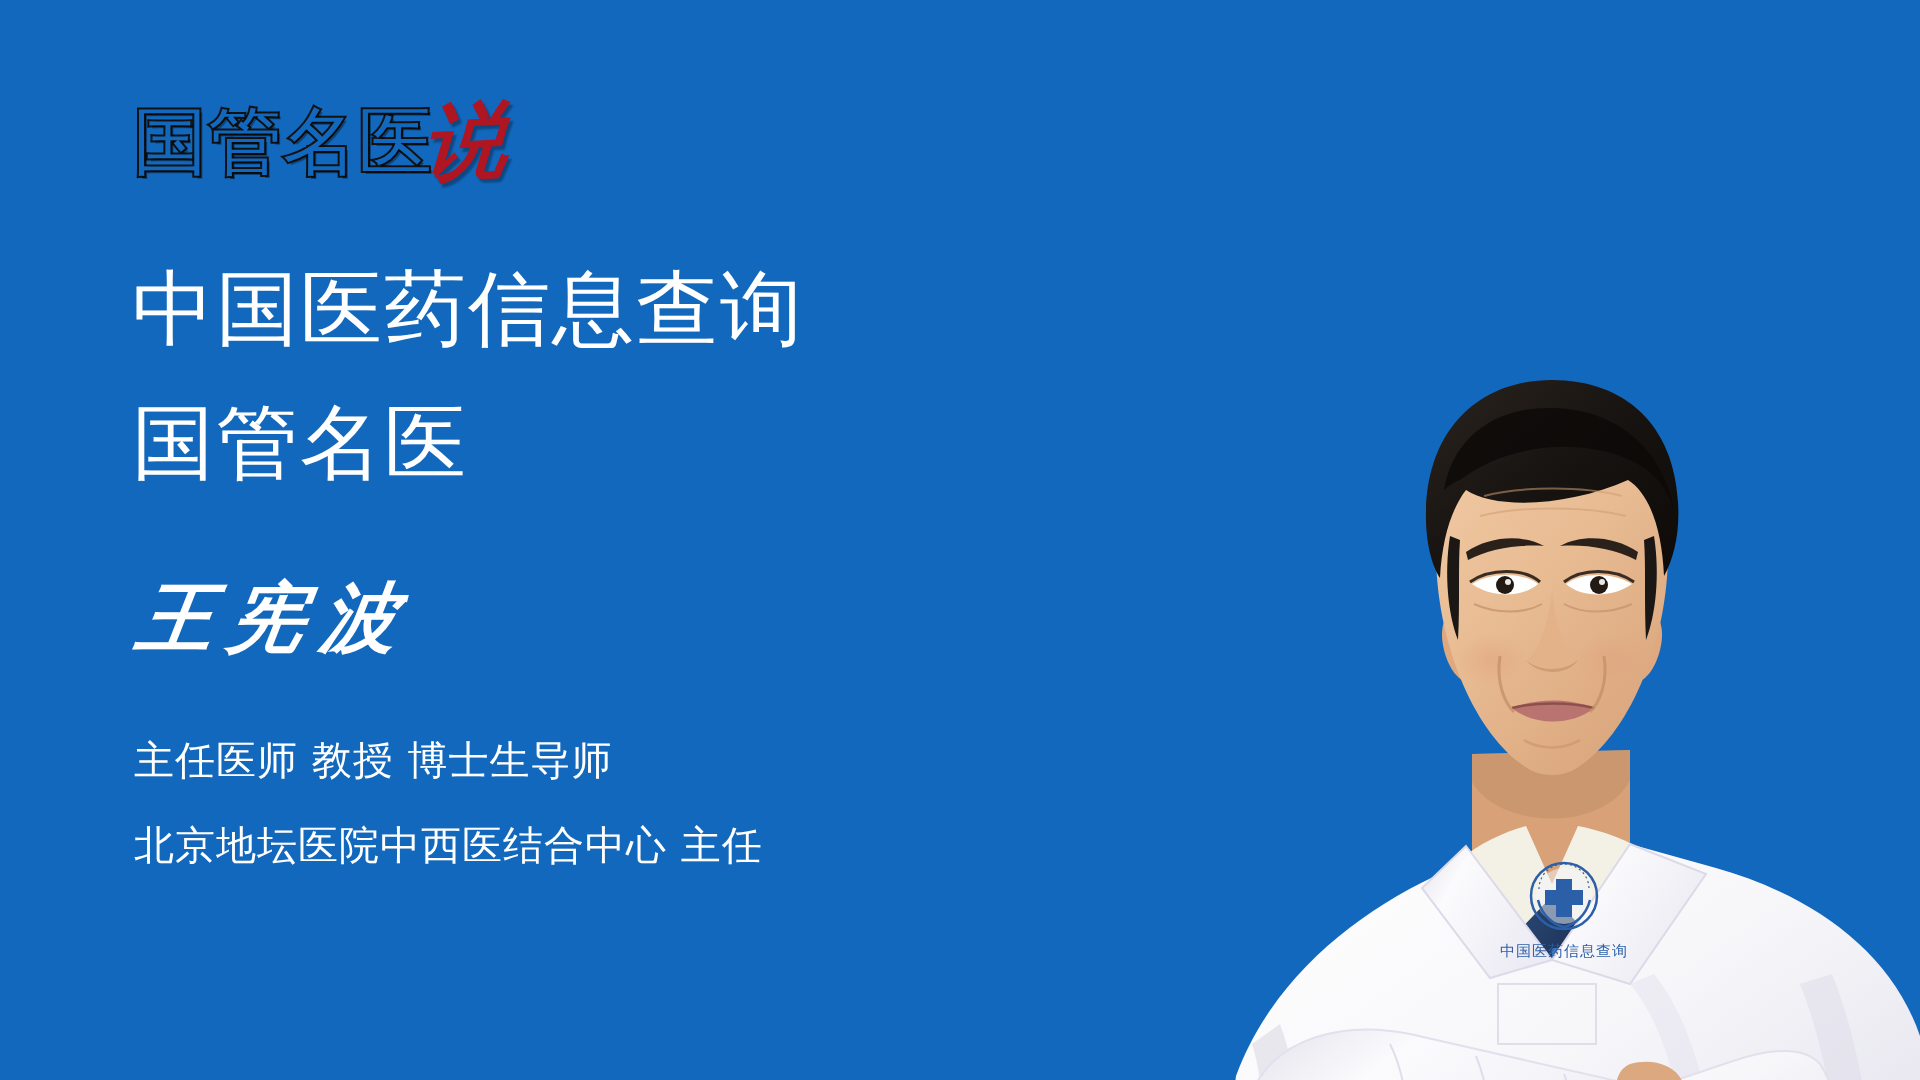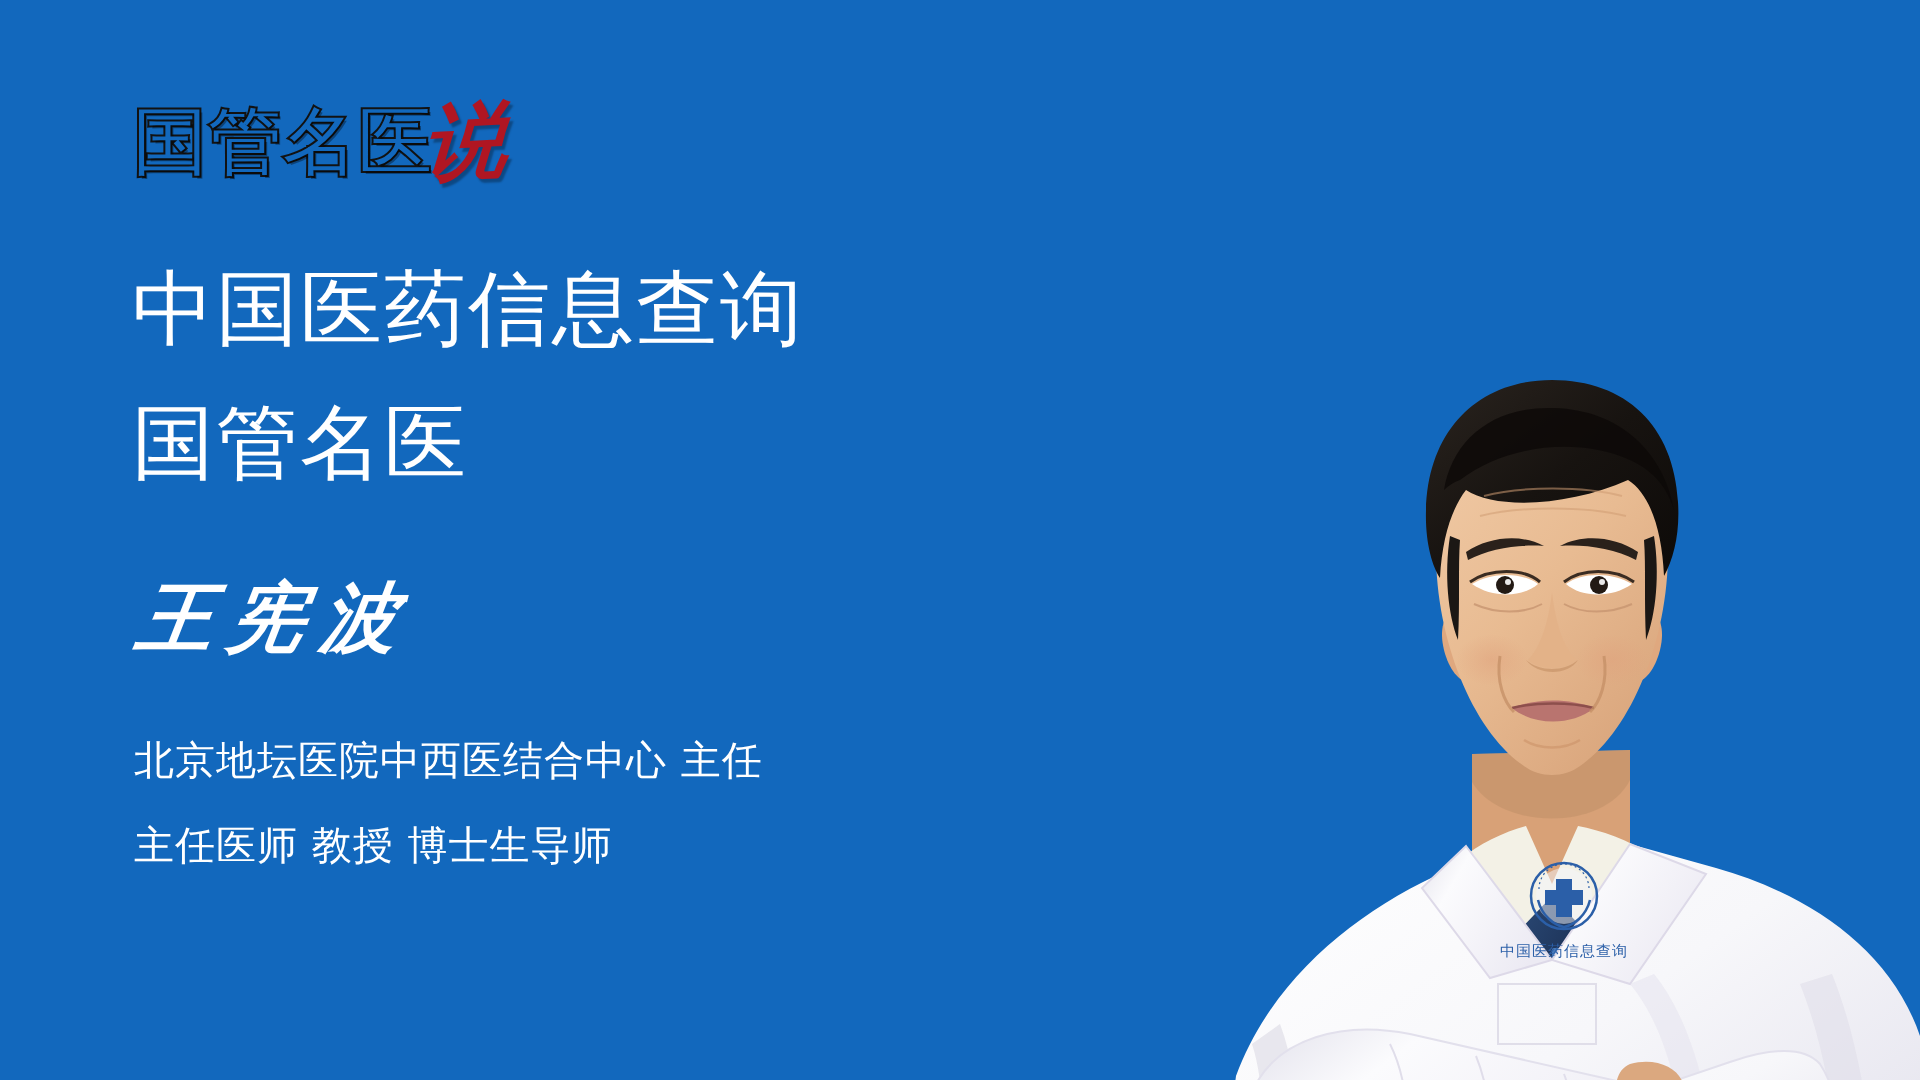--- a/index.html
+++ b/index.html
@@ -277,17 +277,17 @@
   </div>
 
   <div class="title-block">
     <div class="title-line">中国医药信息查询</div>
     <div class="title-line">国管名医</div>
   </div>
 
   <div class="doctor-name">王宪波</div>
 
   <div class="credentials">
+    <div class="cred-line">主任医师  教授  博士生导师</div>
     <div class="cred-line">北京地坛医院中西医结合中心  主任</div>
-    <div class="cred-line">主任医师  教授  博士生导师</div>
   </div>
 
 </div>
 
 </body></html>

